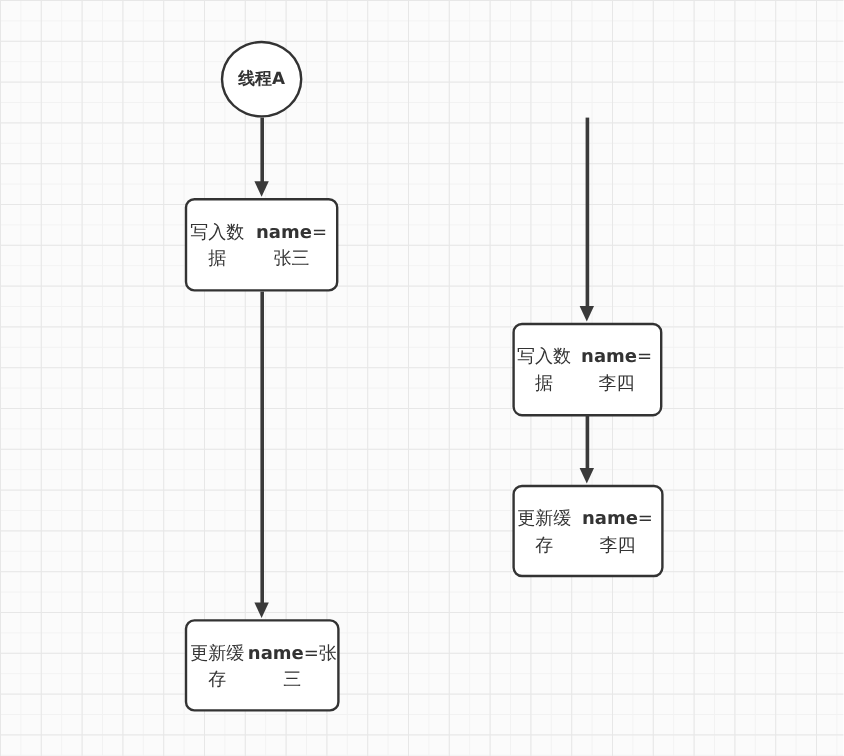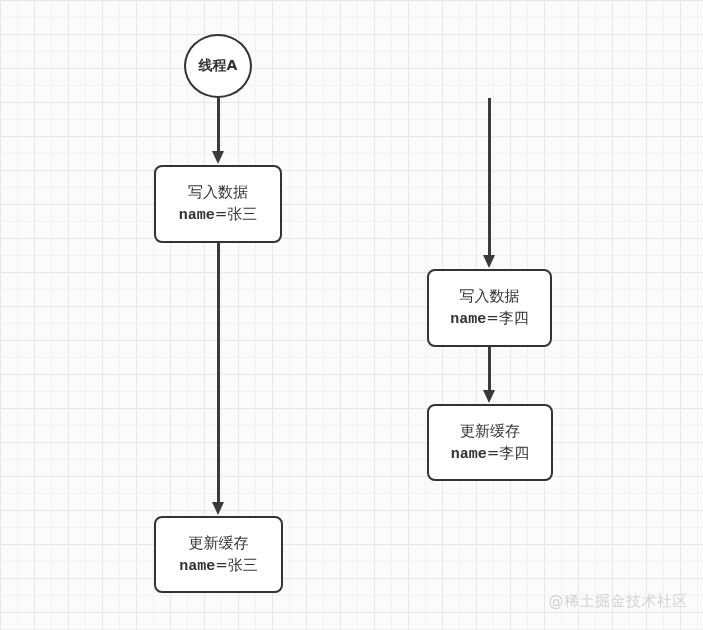--- a/index.html
+++ b/index.html
@@ -41,34 +41,34 @@
   .circle-a { left: 184px; top: 34px; }
   .circle-b { left: 455px; top: 34px; }
 
   
   .node-box {
     position: absolute;
     border: 2.5px solid #333333;
     border-radius: 8px;
     background: #ffffff;
     display: flex;
-    flex-direction: column;
+    flex-direction: row;
     align-items: center;
     justify-content: center;
     color: #333333;
     font-size: 15px;
     line-height: 22px;
     text-align: center;
     box-sizing: border-box;
   }
   .box-a1 { left: 154px; top: 165px; width: 128px; height: 78px; }
   .box-a2 { left: 154px; top: 516px; width: 129px; height: 77px; }
   .box-b1 { left: 427px; top: 269px; width: 125px; height: 78px; }
   .box-b2 { left: 427px; top: 404px; width: 126px; height: 77px; }
-  .var-name { font-weight: 700; font-family: Liberation Mono, monospace; }
+  .var-name { font-weight: 700; }
 
   
   .arrow-line {
     position: absolute;
     width: 3px;
     background: #3a3a3a;
   }
   .arrow-head {
     position: absolute;
     width: 0;
@@ -140,15 +140,14 @@
   <div>
     <div class="arrow-line line-b2"></div>
     <div class="arrow-head head-b2"></div>
   </div>
 
   <div class="node-box box-b2">
     <div>更新缓存</div>
     <div><span class="var-name">name</span><span>=李四</span></div>
   </div>
 
-  <div class="watermark">@稀土掘金技术社区</div>
 
 </div>
 
 </body></html>

